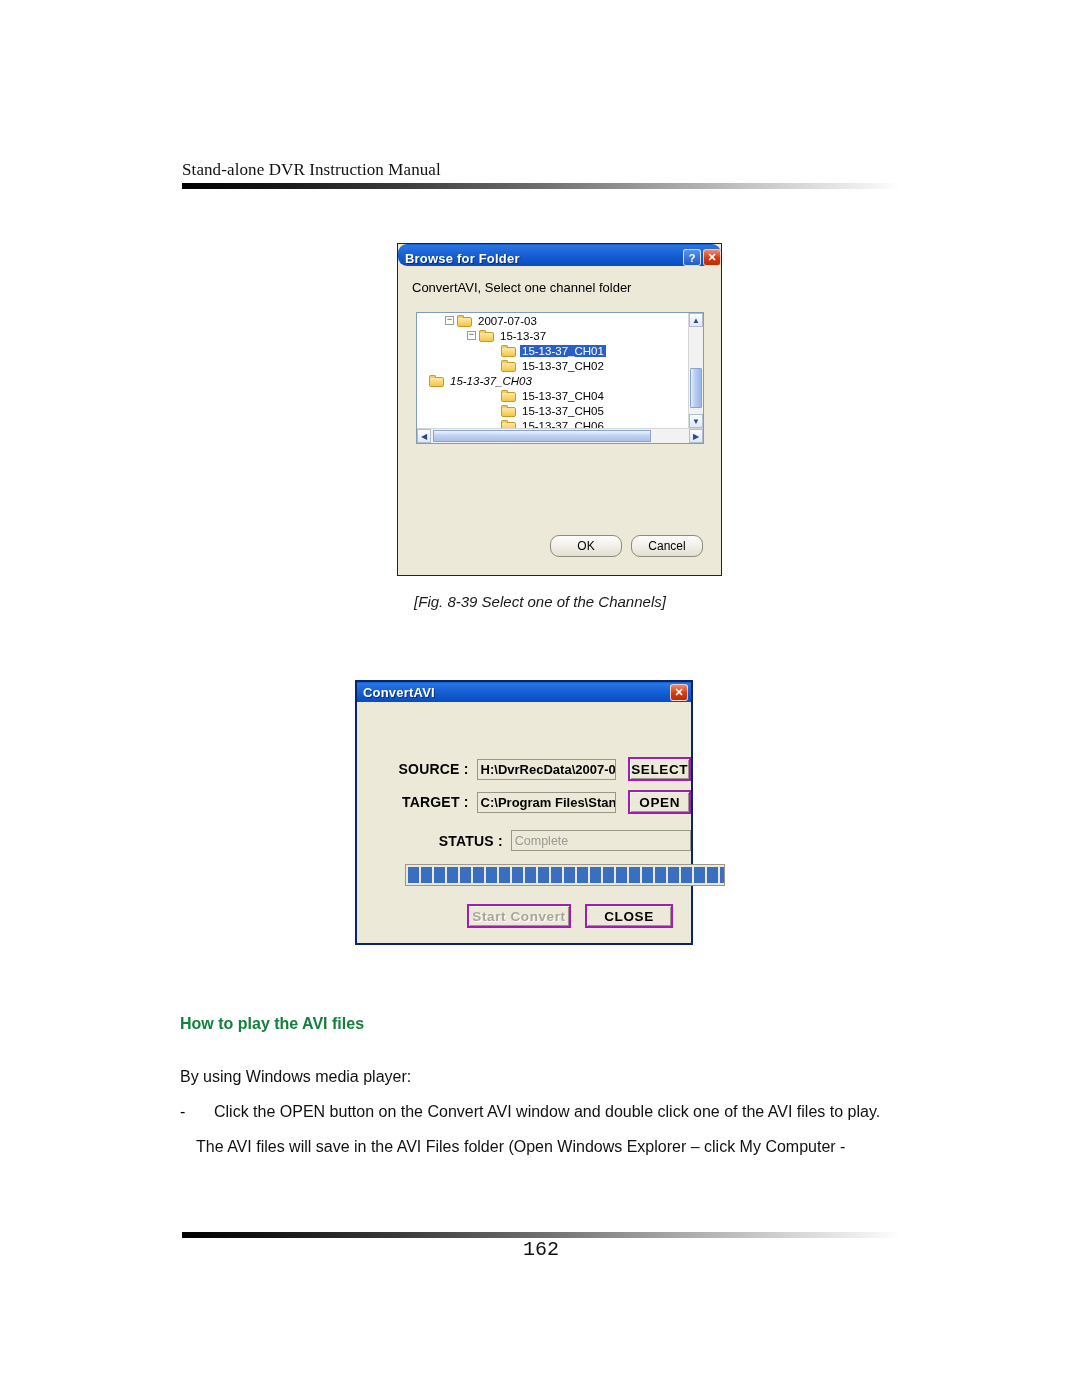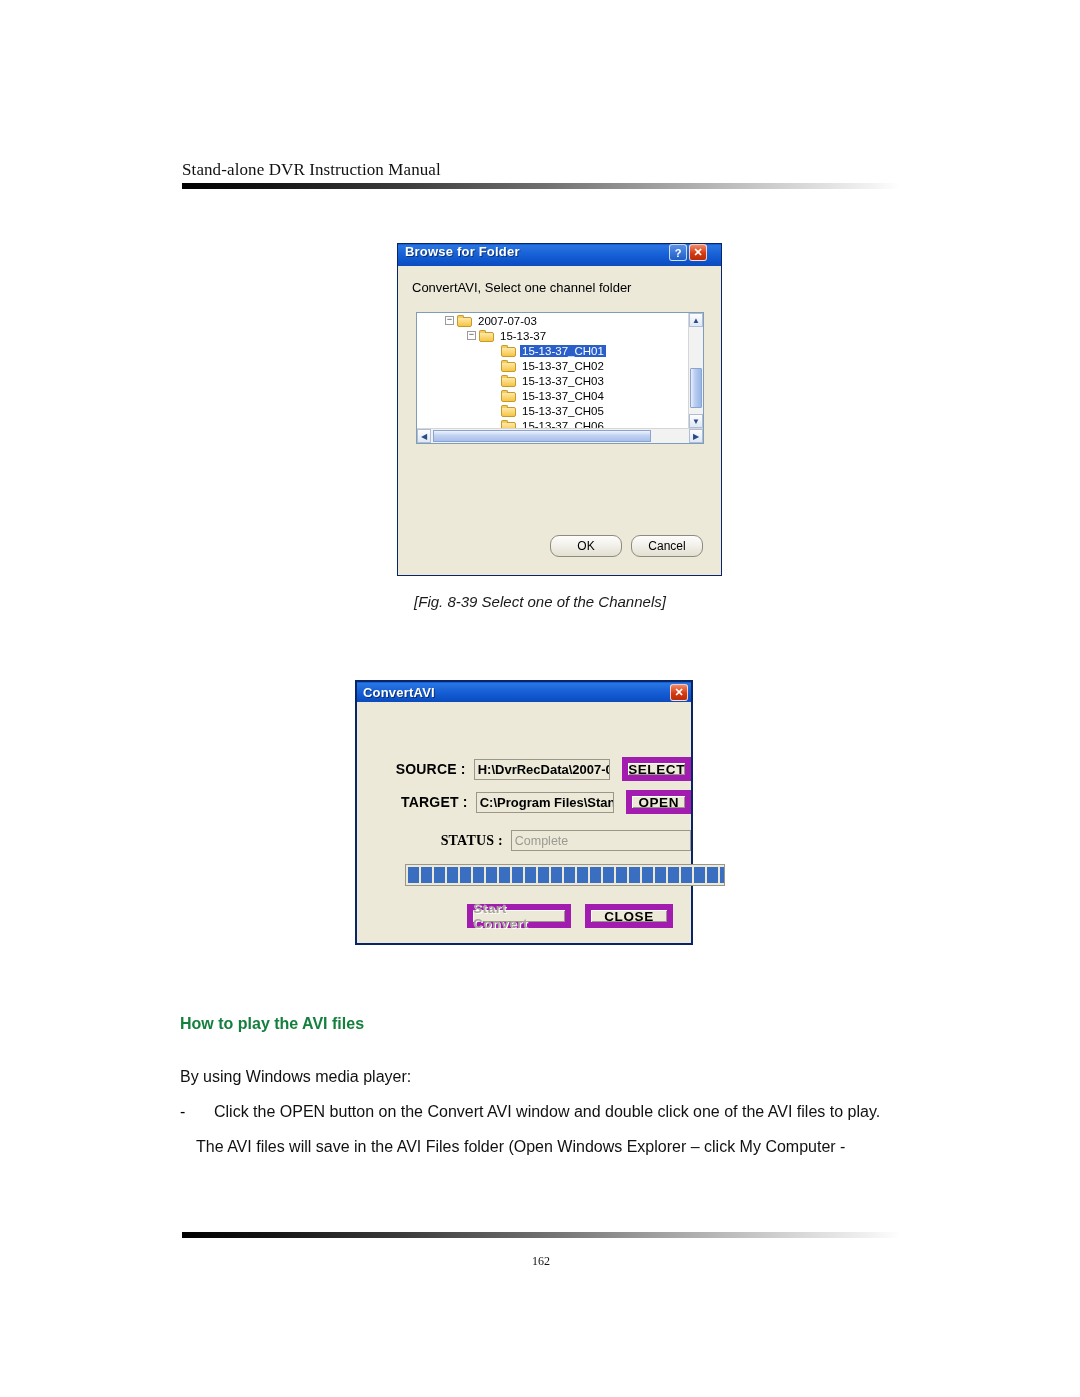--- a/index.html
+++ b/index.html
@@ -28,24 +28,23 @@
     height:6px;
     background:linear-gradient(to right,#000 0%,#141414 12%,#3a3a3a 30%,#6e6e6e 50%,#a5a5a5 68%,#d2d2d2 84%,#f2f2f2 96%,#ffffff 100%);
   }
 
   .ftr { position:absolute; left:182px; top:1232px; width:718px; }
   .ftr-rule {
     height:6px;
     background:linear-gradient(to right,#000 0%,#141414 12%,#3a3a3a 30%,#6e6e6e 50%,#a5a5a5 68%,#d2d2d2 84%,#f2f2f2 96%,#ffffff 100%);
   }
   .ftr-num {
-    margin-top:16px;
     text-align:center;
-    font-family:Liberation Serif, serif;
-    font-size:12px;
+    font-family:Liberation Mono, monospace;
+    font-size:20px;
     color:#111;
   }
 
   .caption {
     position:absolute;
     width:100%;
     text-align:center;
     font-size:15px;
     font-style:italic;
     color:#1a1a1a;
@@ -57,23 +56,24 @@
   
   .xpdlg {
     position:absolute;
     background:#ece9d8;
     border:1px solid #0a246a;
     box-sizing:border-box;
   }
   .xp-title {
     height:22px;
     background:linear-gradient(to bottom,#0a5ad4 0%,#2a76e0 8%,#1a63d8 40%,#0f55cc 75%,#0c4bbd 100%);
-    display:flex; align-items:flex-start;
-    padding:0 14px 0 7px;
+    display:flex; align-items:flex-end;
+    padding:0 0 0 7px;
     position:relative;
+    border-radius:9px;
   }
   .xp-title-text {
     color:#fff;
     font-size:13px;
     font-weight:bold;
     letter-spacing:0.2px;
     text-shadow:1px 1px 0 rgba(0,0,0,.45);
     white-space:nowrap;
   }
   .xp-title-btns { margin-left:auto; display:flex; gap:2px; align-items:center; }
@@ -198,21 +198,21 @@
     display:flex; align-items:center;
     padding:0 3px;
     font-size:13px; font-weight:bold;
     overflow:hidden; white-space:nowrap;
     font-family:"Liberation Sans", sans-serif;
   }
   .ca-field.muted { color:#9a9a92; font-weight:normal; font-size:12.5px; }
   .ca-btn {
     height:24px; width:88px;
     background:#ece9d8;
-    border:6px solid #a21caf;
+    border:2px solid #a21caf;
     box-shadow:inset 1px 1px 0 #fff, inset -1px -1px 0 #9a968a;
     display:flex; align-items:center; justify-content:center;
     font-size:13.5px; font-weight:bold; letter-spacing:0.6px;
     box-sizing:border-box;
     font-family:"Liberation Sans", sans-serif;
   }
   .ca-btn.disabled { color:#a7a49a; text-shadow:1px 1px 0 #fff; }
 
   .pbar {
     position:absolute; left:48px; top:862px; width:0;
@@ -271,21 +271,21 @@
           <div class="tnode sel" style="padding-left: 72px;">
             <span class="texp blank"></span>
             <span class="tfold"></span>
             <span class="tlabel">15-13-37_CH01</span>
           </div>
           <div class="tnode" style="padding-left: 72px;">
             <span class="texp blank"></span>
             <span class="tfold"></span>
             <span class="tlabel">15-13-37_CH02</span>
           </div>
-          <div class="tnode" style="padding-left: 72px;">
+          <div class="tnode" style=" font-style: italic;">
             <span class="texp blank"></span>
             <span class="tfold"></span>
             <span class="tlabel">15-13-37_CH03</span>
           </div>
           <div class="tnode" style="padding-left: 72px;">
             <span class="texp blank"></span>
             <span class="tfold"></span>
             <span class="tlabel">15-13-37_CH04</span>
           </div>
           <div class="tnode" style="padding-left: 72px;">
@@ -340,21 +340,21 @@
       <div class="ca-btn" style="margin-left:12px;">SELECT</div>
     </div>
 
     <div class="ca-row" style="left:0; top:108px; width:100%;">
       <div class="ca-lbl" style="width:160px;">TARGET :</div>
       <div class="ca-field" style="width:197px; margin-left:8px;">C:\Program Files\StandAlone MPEG</div>
       <div class="ca-btn" style="margin-left:12px;">OPEN</div>
     </div>
 
     <div class="ca-row" style="left:0; top:148px; width:100%;">
-      <div class="ca-lbl" style="width:160px;font-family:Liberation Serif, serif;">STATUS :</div>
+      <div class="ca-lbl" style="width:160px;">STATUS :</div>
       <div class="ca-field muted" style="width:197px; margin-left:8px;">Complete</div>
     </div>
 
     <div class="pbar" id="progressBar" style="left:48px; top:182px; width:320px;">
         <span class="pseg" style="background: rgb(58, 110, 192);"></span>
         <span class="pseg" style="background: rgb(58, 110, 192);"></span>
         <span class="pseg" style="background: rgb(58, 110, 192);"></span>
         <span class="pseg" style="background: rgb(58, 110, 192);"></span>
         <span class="pseg" style="background: rgb(58, 110, 192);"></span>
         <span class="pseg" style="background: rgb(58, 110, 192);"></span>

